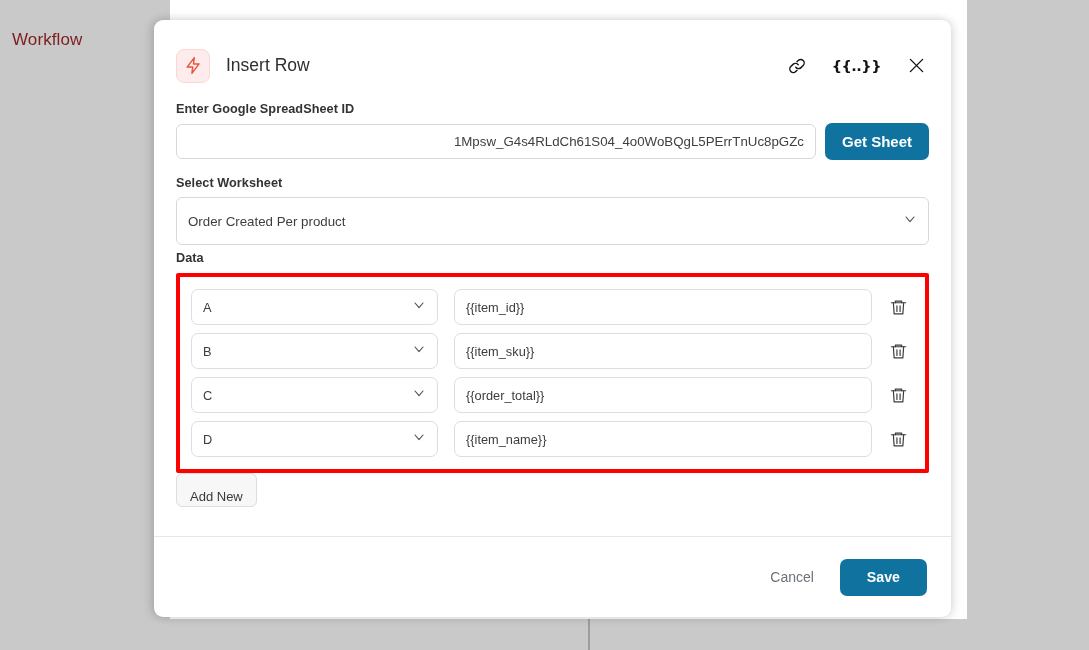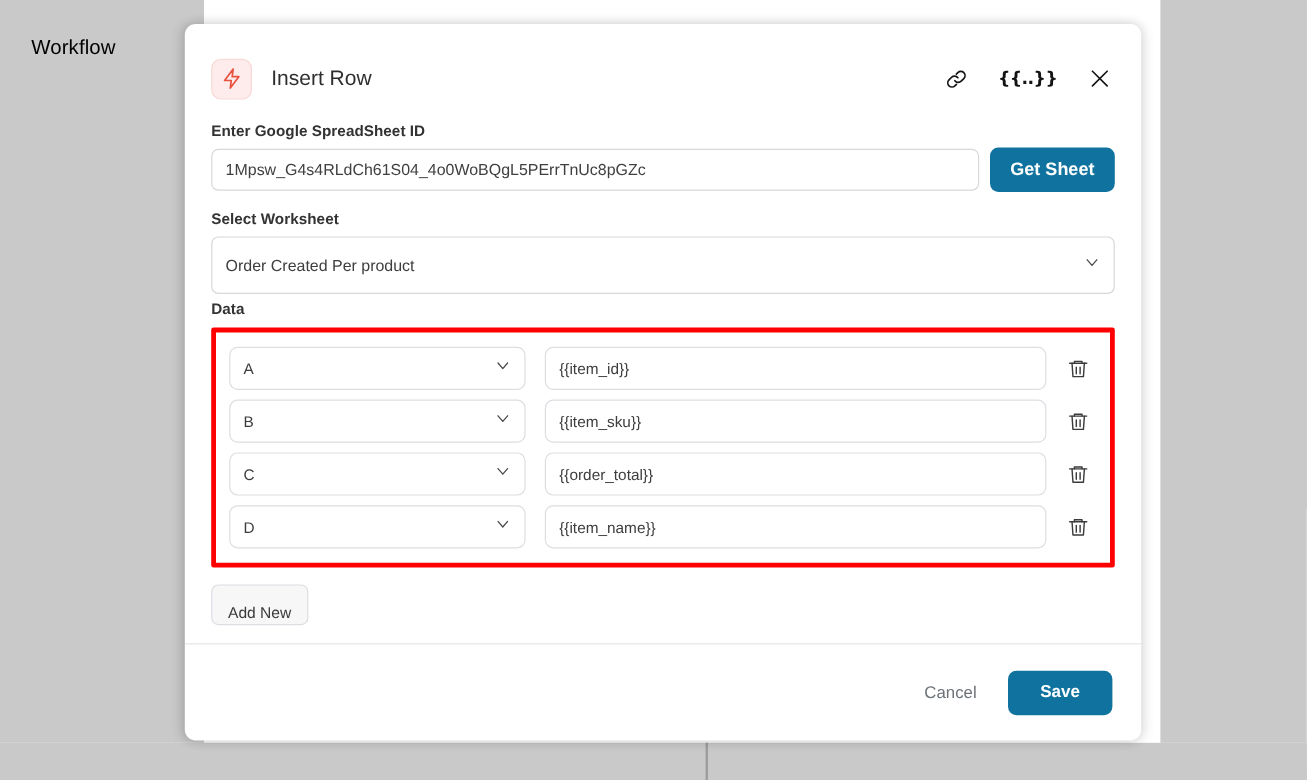--- a/index.html
+++ b/index.html
@@ -31,23 +31,23 @@
     left: 967px; top: 0; width: 122px; height: 619px;
     background: #c9c9c9;
   }
   #canvas-grid-line {
     position: absolute;
     left: 588px; top: 619px; width: 2px; height: 31px;
     background: #9d9d9d;
   }
   #workflow-label {
     position: absolute;
-    left: 26px; top: 30px;
+    left: 12px; top: 30px;
     font-size: 17px;
-    color: #000000;
+    color: #7f1d1d;
     font-weight: 400;
     letter-spacing: .1px;
   }
 
   
   #modal {
     position: absolute;
     left: 154px; top: 20px;
     width: 797px; height: 597px;
     background: #ffffff;
@@ -124,20 +124,21 @@
     flex: 1 1 auto;
     height: 35px;
     border: 1px solid #d6d8dc;
     border-radius: 6px;
     padding: 0 11px;
     font-size: 13.3px;
     color: #404040;
     background: #fff;
     outline: none;
     font-family: "Liberation Sans", sans-serif;
+    text-align: right;
   }
   .text-input::placeholder { color: #9a9a9a; }
   .btn-getsheet {
     flex: 0 0 auto;
     height: 37px;
     padding: 0 17px;
     background: #10739f;
     color: #fff;
     border: none;
     border-radius: 7px;
@@ -222,21 +223,20 @@
     flex: 0 0 auto;
     width: 34px;
     height: 34px;
     margin-left: 9px;
     display: flex; align-items: center; justify-content: center;
     background: none; border: none; cursor: pointer;
     color: #3b3b3b;
   }
 
   .btn-addnew {
-    margin-top: 14px;
     height: 34px;
     padding: 15px 13px;
     background: #f7f7f8;
     border: 1px solid #dcdee2;
     border-radius: 6px;
     font-size: 13px;
     color: #3a3a3a;
     cursor: pointer;
     font-family: "Liberation Sans", sans-serif;
   }

